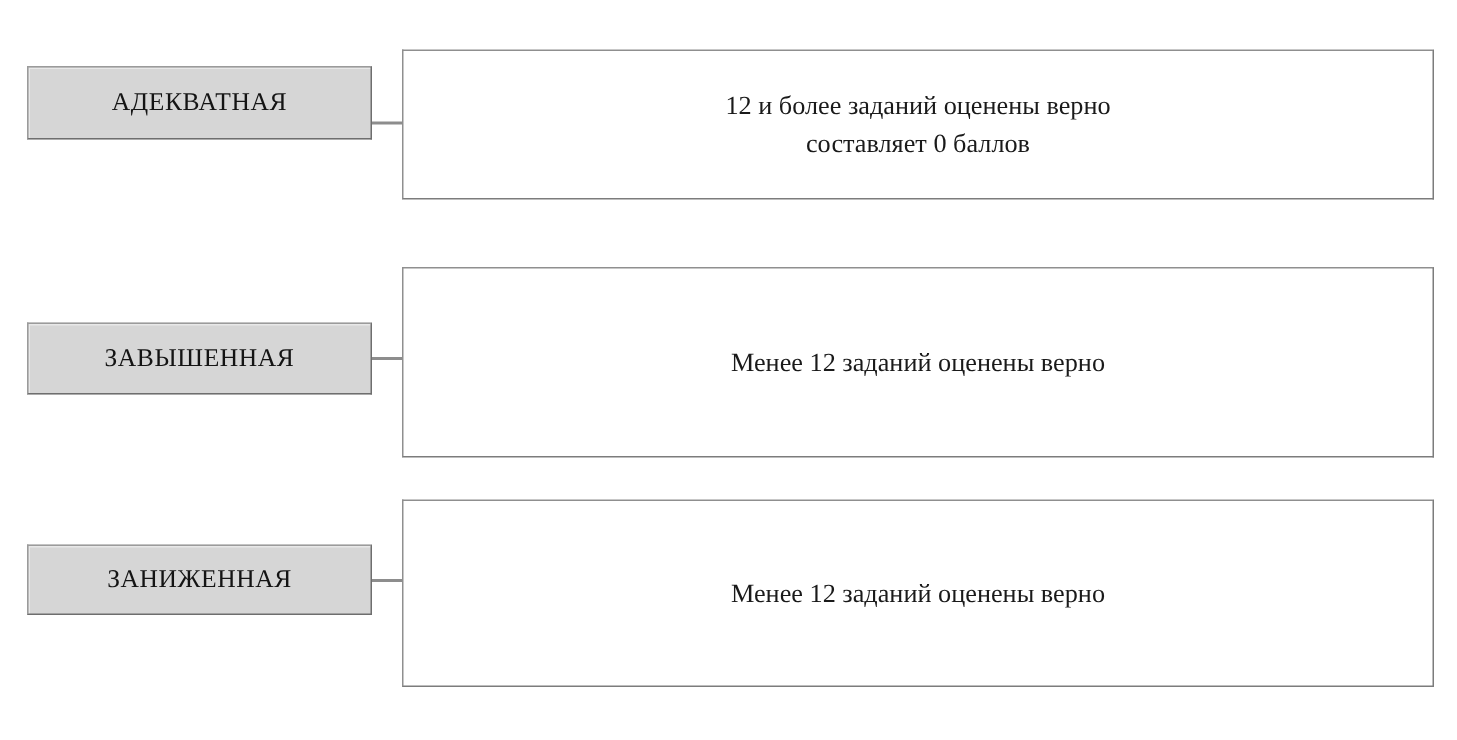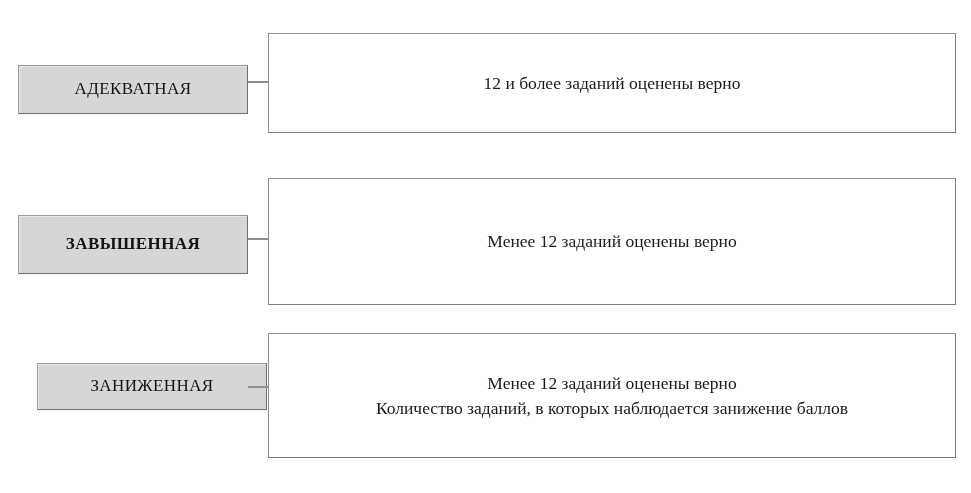--- a/index.html
+++ b/index.html
@@ -82,49 +82,50 @@
   }
   .content-box .line {
     font-size: 17.5px;
     color: #1a1a1a;
     text-align: center;
     line-height: 25px;
     white-space: nowrap;
   }
 
   
-  #row-adequate .label-box  { top: 65px;  height: 49px; }
+  #row-adequate .label-box  { top: 44px;  height: 49px; }
   #row-adequate .connector  { top: 81px; }
   #row-adequate .content-box{ top: 33px;  height: 100px; }
 
   
-  #row-overrated .label-box  { top: 215px; height: 59px; font-weight: bold; }
+  #row-overrated .label-box  { top: 215px; height: 48px; }
   #row-overrated .connector  { top: 238px; }
   #row-overrated .content-box{ top: 178px; height: 127px; }
 
   
-  #row-underrated .label-box  { top: 363px; height: 47px; margin-left: 19px; }
+  #row-underrated .label-box  { top: 363px; height: 47px; }
   #row-underrated .connector  { top: 386px; }
   #row-underrated .content-box{ top: 333px; height: 125px; }
 </style>
 </head>
 <body>
 
 <div id="diagram">
 
   <div class="row" id="row-adequate">
 
     <div class="label-box">
       <span class="label-text">АДЕКВАТНАЯ</span>
     </div>
 
     <div class="connector"></div>
 
     <div class="content-box">
       <div class="line">12 и более заданий оценены верно</div>
+      <div class="line">составляет 0 баллов</div>
     </div>
 
   </div>
 
   <div class="row" id="row-overrated">
 
     <div class="label-box">
       <span class="label-text">ЗАВЫШЕННАЯ</span>
     </div>
 
@@ -139,18 +140,17 @@
   <div class="row" id="row-underrated">
 
     <div class="label-box">
       <span class="label-text">ЗАНИЖЕННАЯ</span>
     </div>
 
     <div class="connector"></div>
 
     <div class="content-box">
       <div class="line">Менее 12 заданий оценены верно</div>
-      <div class="line">Количество заданий, в которых наблюдается занижение баллов</div>
     </div>
 
   </div>
 
 </div>
 
 </body></html>

